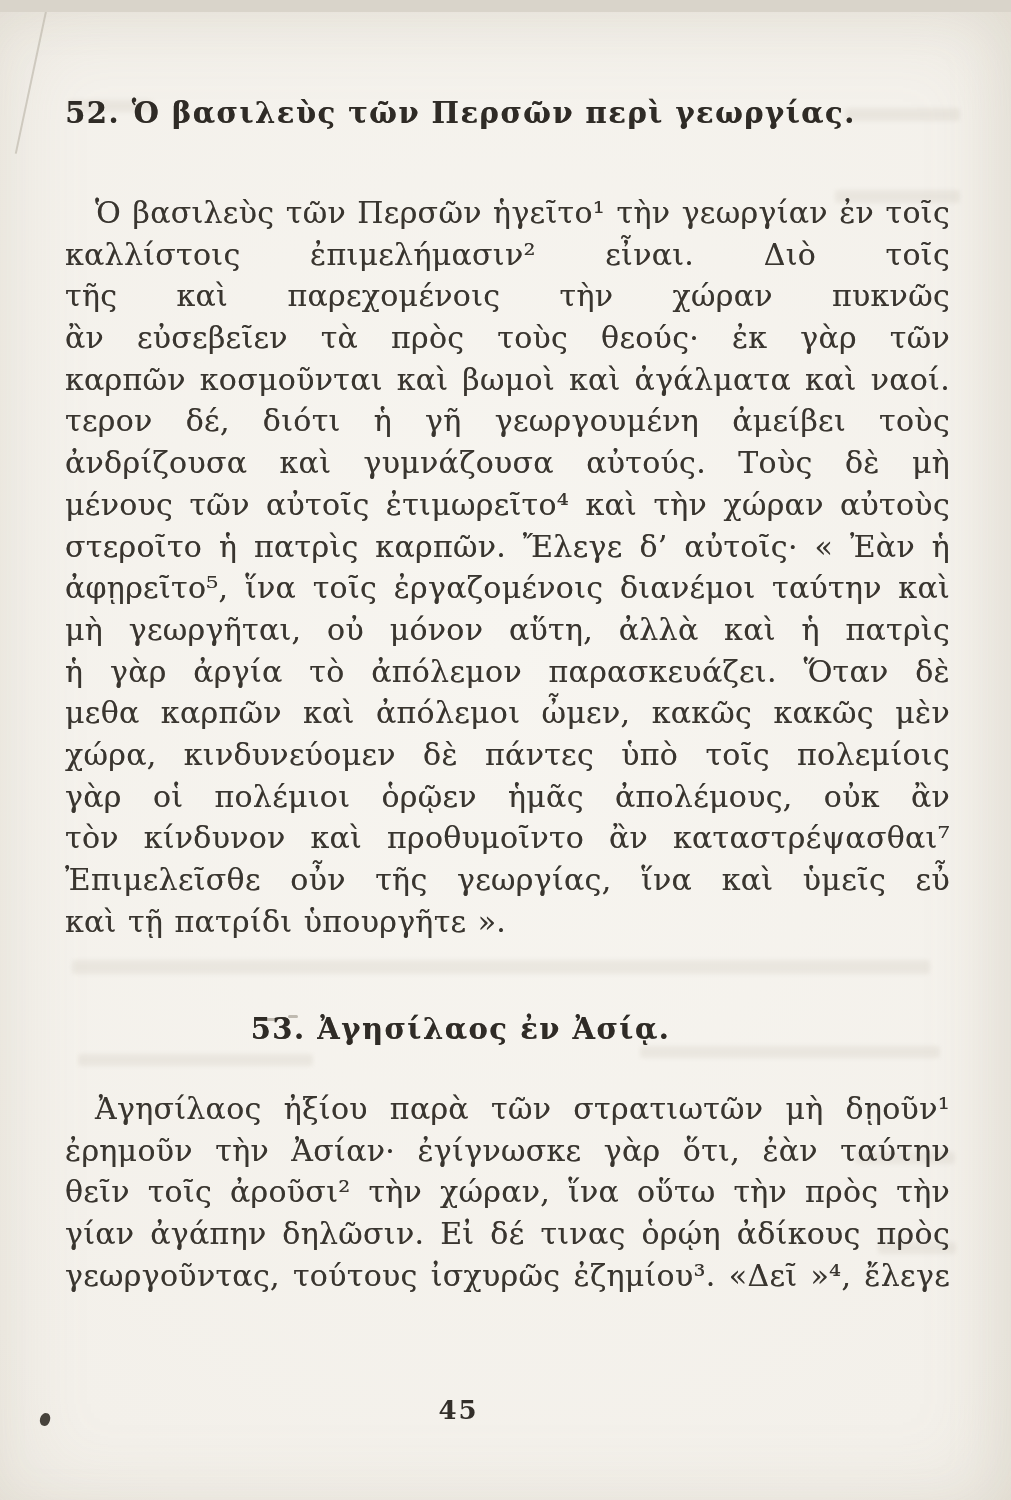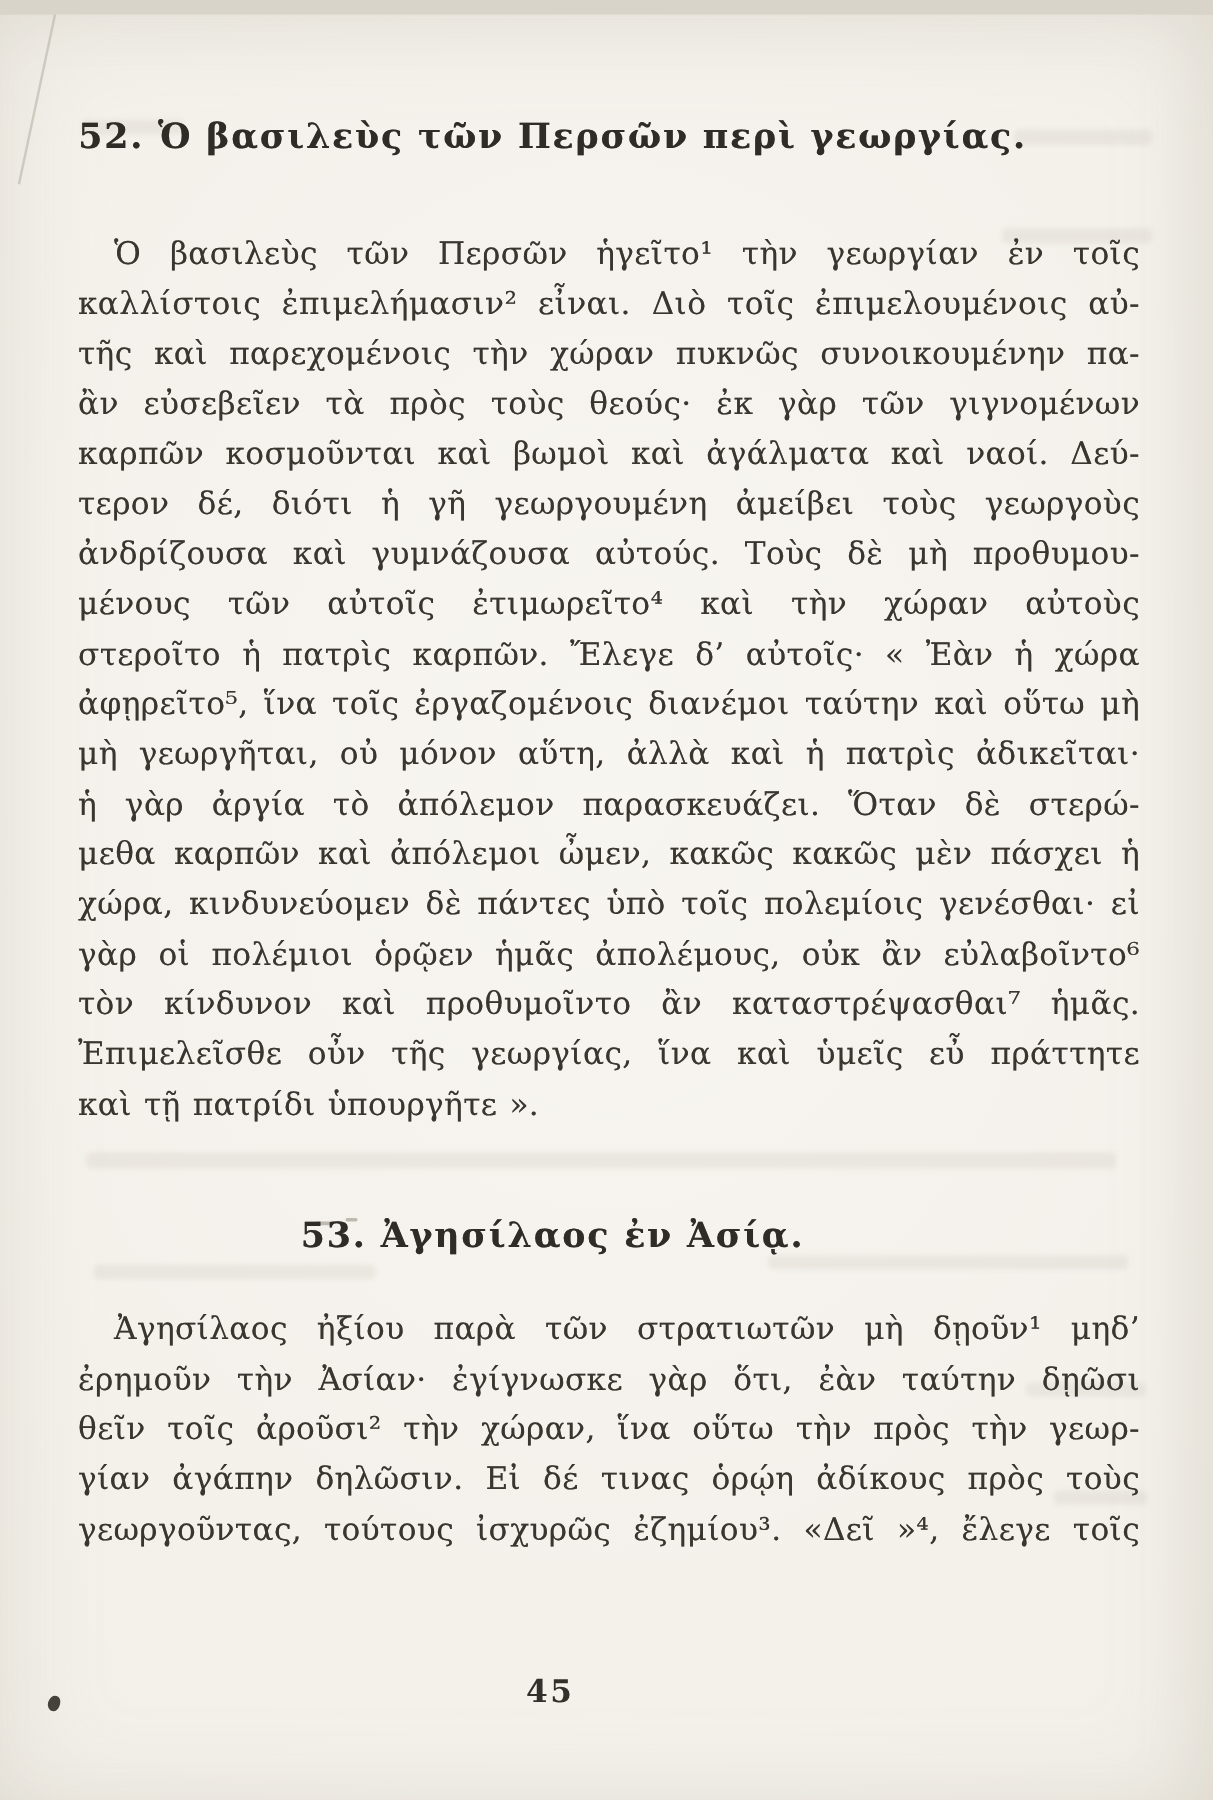--- a/index.html
+++ b/index.html
@@ -55,21 +55,21 @@
   .heading-52 { top: 84px; }
   .heading-53 { top: 1000px; }
   .para {
     position: absolute; left: 65px; width: 885px;
   }
   .para-1 { top: 180px; }
   .para-2 { top: 1076px; }
   .line {
     height: 41.7px;
     line-height: 41.7px;
-    font-size: 26px;
+    font-size: 30px;
     letter-spacing: .3px;
     word-spacing: 1.5px;
     text-align: justify;
     text-align-last: justify;
     overflow: hidden;
     text-shadow: 0 0 .5px rgba(57,53,47,.5);
   }
   .line.first { text-indent: 30px; }
   .line.endline { text-align-last: left; }
   .page-number {

